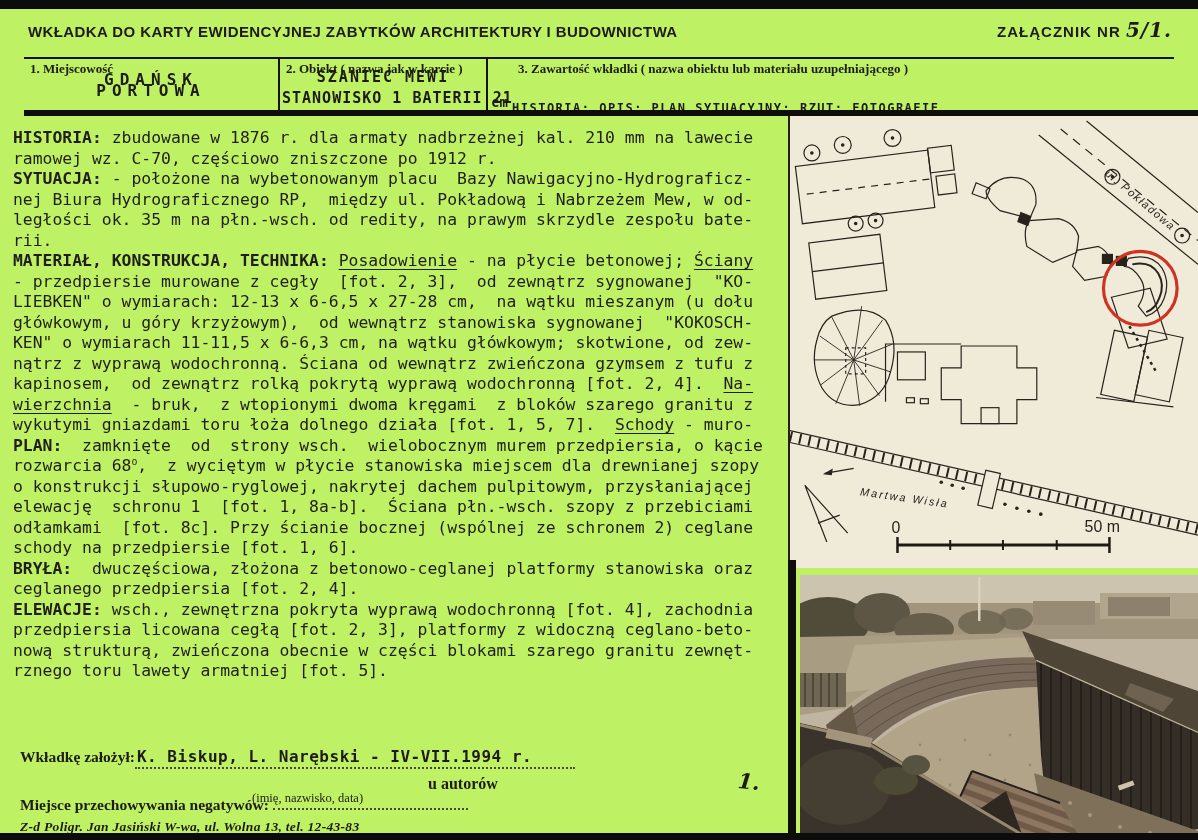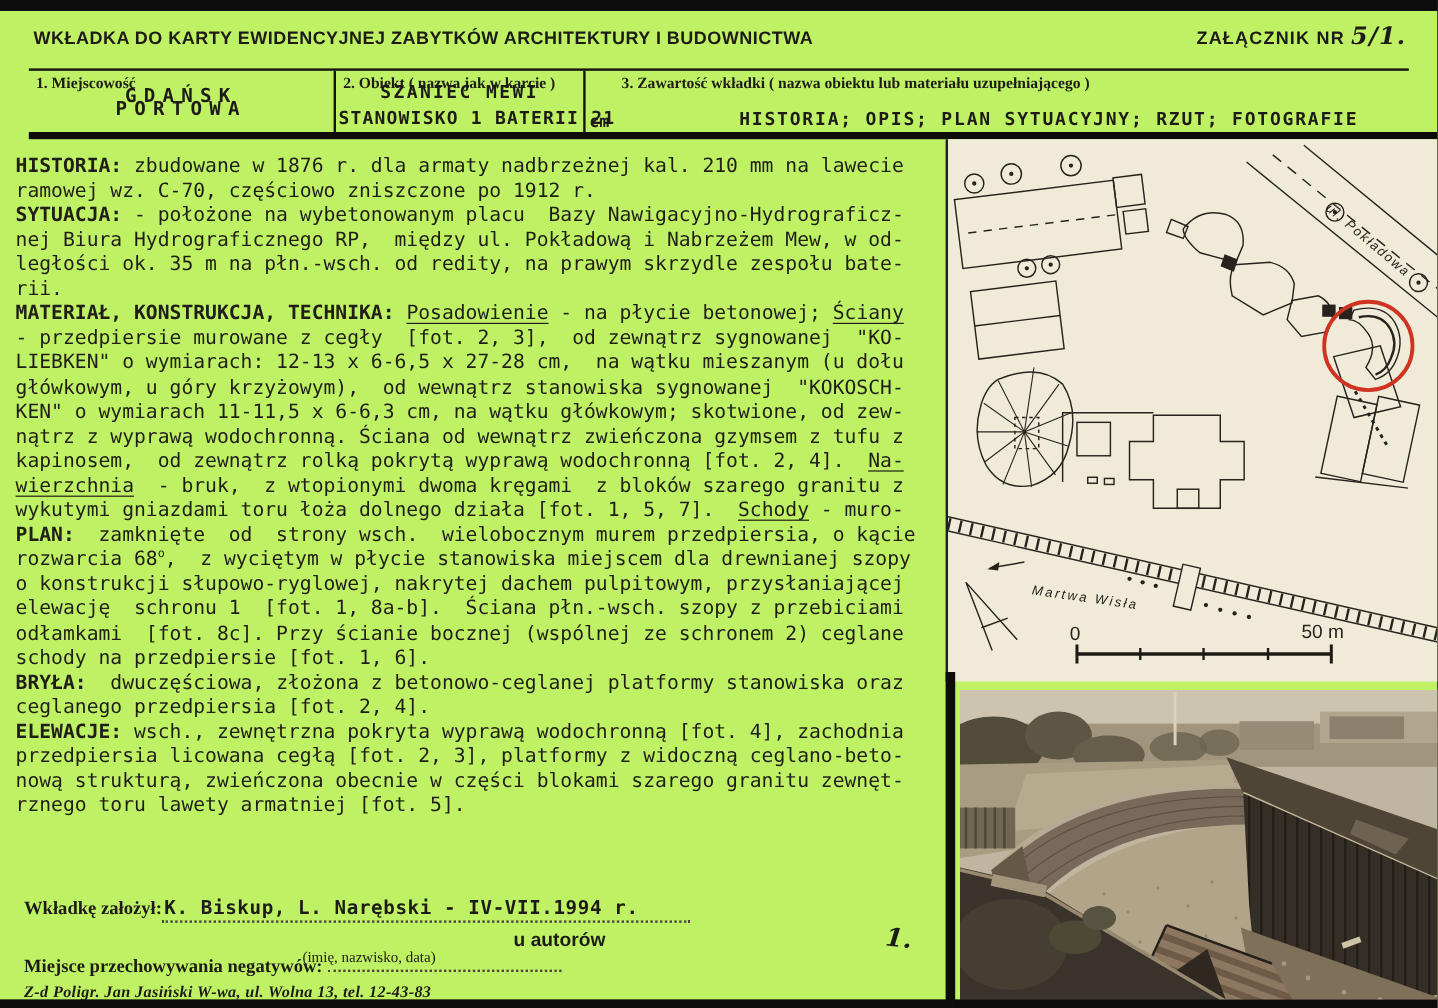--- a/index.html
+++ b/index.html
@@ -21,37 +21,37 @@
   .thick-rule{position:absolute;left:24px;top:101px;right:0;height:6px;background:#0f0d0a;}
   .hcell{position:relative;border-left:2px solid #16130f;box-sizing:border-box;}
   .hcell:first-child{border-left:none;}
   .hc1{width:254px;}.hc2{width:208px;}.hc3{width:646px;padding-left:24px;}
   .hlabel{font-family:"Liberation Serif",serif;font-weight:bold;font-size:13px;padding:2px 0 0 6px;}
   .typed{font-family:"DejaVu Sans Mono",monospace;font-weight:bold;}
   .city{line-height:17px;text-align:center;font-size:16px;letter-spacing:6px;margin-top:-6px;}
   .obj1{text-align:center;font-size:15px;letter-spacing:2px;margin-top:-9px;}
   .obj2{font-size:15px;letter-spacing:1px;margin:3px 0 0 2px;white-space:nowrap;}
   .unit{position:absolute;left:3px;bottom:2px;font-size:14px;}
-  .contents{text-align:right;font-size:15px;letter-spacing:1.5px;margin-top:13px;}
+  .contents{text-align:left;font-size:12px;letter-spacing:1.5px;margin-top:24px;}
 
   
   .body-text{position:absolute;left:13px;top:119px;width:775px;font-family:"DejaVu Sans Mono",monospace;
              font-size:16.4px;line-height:20.5px;color:#211d17;}
   .tline{white-space:pre;}
   .b{font-weight:bold;}
   .u{text-decoration:underline;text-underline-offset:3px;}
   .sup{vertical-align:super;font-size:.6em;line-height:0;}
 
   
   .serifb{font-family:"Liberation Serif",serif;font-weight:bold;font-size:15.5px;}
   .founder{position:absolute;left:20px;top:738px;white-space:nowrap;}
   .founder .typedval{font-family:"DejaVu Sans Mono",monospace;font-size:16px;font-weight:bold;letter-spacing:.5px;
       border-bottom:2px dotted #4a463c;padding:0 8px 1px 2px;display:inline-block;min-width:430px;}
   .founder-sub{position:absolute;left:252px;top:761px;font-family:"Liberation Serif",serif;font-size:12.5px;margin-top:21px;}
-  .negatives-val{position:absolute;left:428px;top:766px;font-family:Liberation Sans, sans-serif;font-weight:bold;font-size:16px;}
+  .negatives-val{position:absolute;left:428px;top:766px;font-family:Liberation Serif, serif;font-weight:bold;font-size:16px;}
   .negatives{position:absolute;left:20px;top:785px;white-space:nowrap;}
   .negatives .dots{display:inline-block;width:195px;border-bottom:2px dotted #4a463c;height:14px;}
   .printer{position:absolute;left:20px;top:810px;font-family:"Liberation Serif",serif;font-style:italic;font-size:13.5px;letter-spacing:.3px;font-weight:bold;}
   .page-mark{position:absolute;left:738px;top:760px;font-family:"DejaVu Serif",serif;font-style:italic;font-weight:bold;
              font-size:21px;transform:rotate(6deg);}
 
   
   .map-panel{position:absolute;left:788px;top:107px;width:410px;height:452px;background:#f0ead9;border-left:2px solid #221f1a;box-sizing:border-box;}
   .photo-panel{position:absolute;left:800px;top:566px;width:398px;height:270px;background:#b9ae98;}
   svg{display:block;}

